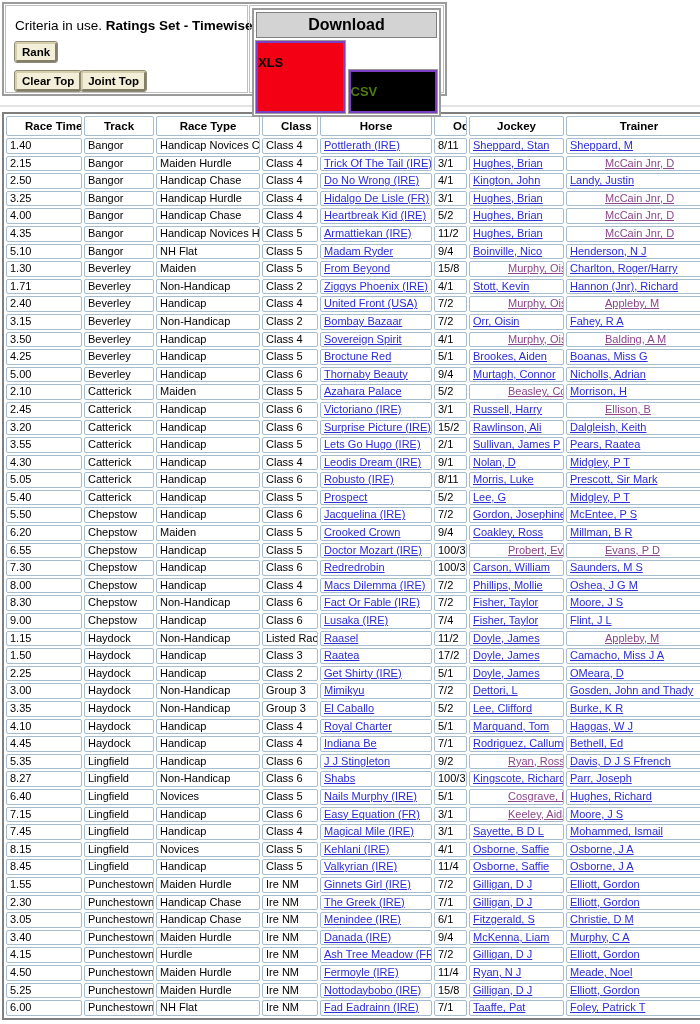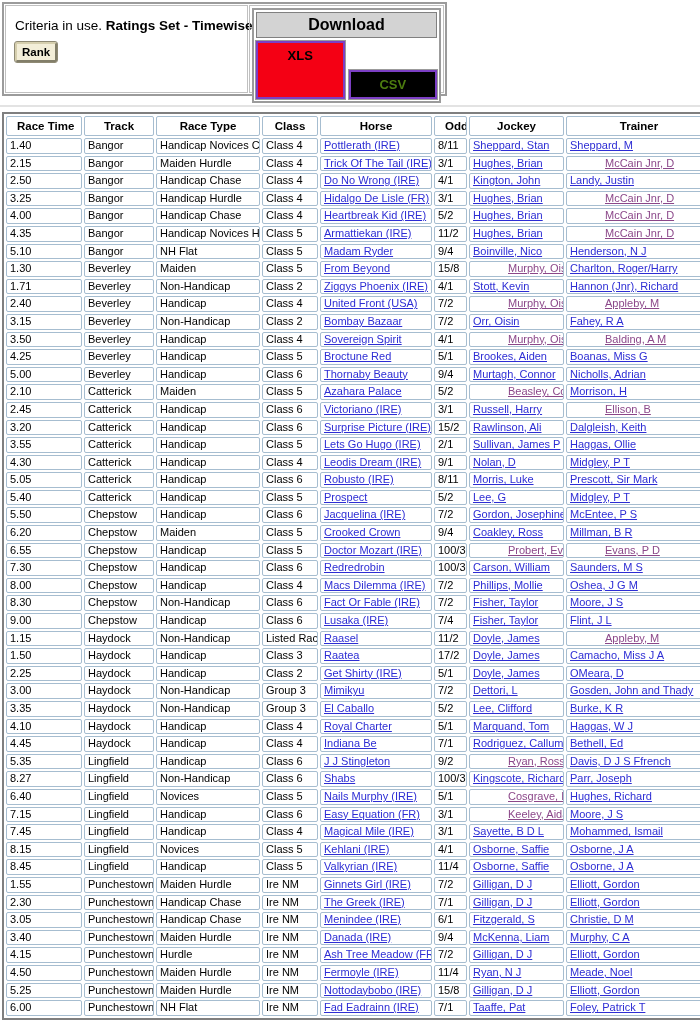--- a/index.html
+++ b/index.html
@@ -59,24 +59,24 @@
     font-weight: bold;
     font-size: 16px;
     padding: 3px 0;
     margin-bottom: 3px;
   }
   .download-btn-row { display: flex; gap: 4px; }
   .dl-btn {
     flex: 1;
     border: 2px solid var(--dl-border, #7c3fc4);
     outline: 1px solid #9b9b9b;
-    text-align: center;
+    text-align: left;
     font-weight: bold;
     font-size: 13px;
-    padding: 5px 0;
+    padding: 12px 0;
     cursor: pointer;
   }
   .dl-xls { background: var(--xls-bg, #f40014); color: #000; }
   .dl-csv { background: var(--csv-bg, #000000); color: #4d7c0f; margin-top: 29px; }
   
   .rule {
     border: none;
     height: 2px;
     background: #e3e3e3;
     margin: 9px 0 5px 0;
@@ -91,21 +91,21 @@
     table-layout: fixed;
     width: 714px;           
     background: #fff;
   }
   table.race-table th {
     border: 1px solid #a6bdd0;
     border-radius: 2px;
     font-size: 11.5px;
     font-weight: bold;
     text-align: center;
-    padding: 2px 10px;
+    padding: 2px 18px;
     line-height: 14px;
     white-space: nowrap;
     overflow: hidden;
   }
   table.race-table td {
     border: 1px solid #a6bdd0;
     border-radius: 2px;
     font-size: 11px;
     padding: 0 3px;
     line-height: 13.6px;
@@ -123,20 +123,23 @@
 </head>
 <body>
 
 <div class="header-box">
   <div class="criteria-cell">
     <div class="criteria-line">
       <span>Criteria in use. </span><b>Ratings Set - Timewise</b>
     </div>
     <div class="btn-row">
       <span class="hdr-btn">Rank</span>
+    </div>
+    <div class="btn-row">
+      <span class="hdr-btn">Clear Top</span><span class="hdr-btn">Joint Top</span>
     </div>
   </div>
   <div class="download-cell">
     <div class="download-table">
       <div class="download-title">Download</div>
       <div class="download-btn-row">
         <div class="dl-btn dl-xls">XLS</div>
         <div class="dl-btn dl-csv">CSV</div>
       </div>
     </div>
@@ -340,21 +343,21 @@
         <td><a>Dalgleish, Keith</a></td>
       </tr>
       <tr>
         <td>3.55</td>
         <td>Catterick</td>
         <td>Handicap</td>
         <td>Class 5</td>
         <td><a>Lets Go Hugo (IRE)</a></td>
         <td>2/1</td>
         <td><a>Sullivan, James P</a></td>
-        <td><a>Haggas, Ollie</a></td>
+        <td><a>Pears, Raatea</a></td>
       </tr>
       <tr>
         <td>4.30</td>
         <td>Catterick</td>
         <td>Handicap</td>
         <td>Class 4</td>
         <td><a>Leodis Dream (IRE)</a></td>
         <td>9/1</td>
         <td><a>Nolan, D</a></td>
         <td><a>Midgley, P T</a></td>

